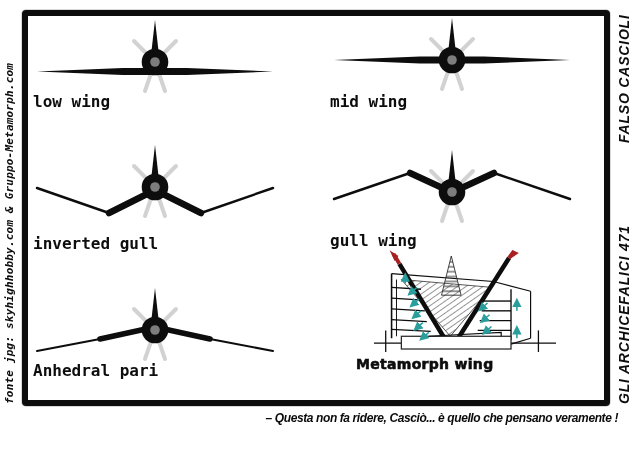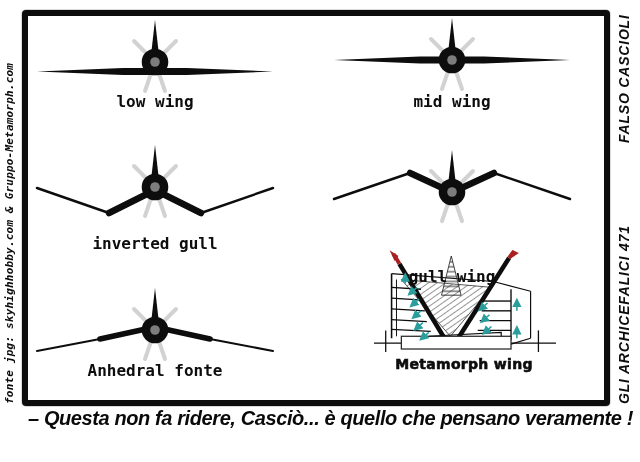--- a/index.html
+++ b/index.html
@@ -12,21 +12,21 @@
     background:var(--paper);
     font-family:"DejaVu Sans", sans-serif; color:var(--ink);
   }
   .frame{
     position:absolute; left:22px; top:10px; width:576px; height:384px;
     border:6px solid var(--ink); border-radius:4px; background:var(--paper);
     box-shadow:0 0 0 1px rgba(0,0,0,0.15);
   }
   .diagram-svg{position:absolute;}
   .wing-label{
-    position:absolute; text-align:center;
+    position:absolute; text-align:left;
     font-family:"DejaVu Sans Mono", monospace;
     font-weight:bold; font-size:16px; letter-spacing:0px;
     color:var(--ink); white-space:nowrap;
   }
   .wing-label.heavy{
     font-family:"DejaVu Sans", sans-serif; font-size:14px; letter-spacing:0.3px;
     -webkit-text-stroke:0.6px var(--ink);
   }
   .v-caption{
     position:absolute; transform-origin:0 0; transform:rotate(-90deg);
@@ -36,21 +36,21 @@
     font-family:"DejaVu Sans Mono", monospace; font-style:italic; font-weight:bold;
     font-size:11px; letter-spacing:0.2px;
   }
   .v-caption.signature{
     font-family:"Liberation Sans", sans-serif; font-style:italic; font-weight:bold;
     font-size:14px; letter-spacing:0.8px;
   }
   .dialogue{
     position:absolute; left:28px; top:408px; width:590px;
     font-family:"Liberation Sans", sans-serif; font-weight:bold; font-style:italic;
-    font-size:20px; line-height:21px; letter-spacing:-0.4px; color:#0a0a0a;
+    font-size:12px; line-height:21px; letter-spacing:-0.4px; color:#0a0a0a;
     white-space:nowrap;
     text-align:right;
   }
   
   .s-ink{stroke:var(--ink);} .f-ink{fill:var(--ink);}
   .s-prop{stroke:var(--prop);} .f-hub{fill:var(--hub);}
   .s-red{stroke:var(--red);} .f-red{fill:var(--red);}
   .s-teal{stroke:var(--teal);} .f-teal{fill:var(--teal);}
   .thin{stroke-width:1.2; fill:none;}
 </style>
@@ -178,22 +178,22 @@
         <line x1="34" y1="34" x2="34" y2="25" marker-end="url(#th)"></line>
         <line x1="148" y1="62" x2="148" y2="51" marker-end="url(#th)"></line>
         <line x1="148" y1="90" x2="148" y2="79" marker-end="url(#th)"></line>
       </g>
     </svg>
   </div>
 
   <div class="wing-label" style="left:33px; top:92px; width:244px;">low wing</div>
   <div class="wing-label" style="left:33px; top:234px; width:244px;">inverted gull</div>
   <div class="wing-label" style="left:330px; top:92px; width:244px;">mid wing</div>
-  <div class="wing-label" style="left:330px; top:231px; width:244px;margin-top:36px;">gull wing</div>
-  <div class="wing-label" style="left:33px; top:361px; width:244px;">Anhedral fonte</div>
+  <div class="wing-label" style="left:330px; top:231px; width:244px;">gull wing</div>
+  <div class="wing-label" style="left:33px; top:361px; width:244px;">Anhedral pari</div>
   <div class="wing-label heavy" style="left:356px; top:356px; width:216px;">Metamorph wing</div>
 
   <div class="v-caption credit" style="left:3px; top:404px;">fonte jpg: skyhighhobby.com &amp; Gruppo-Metamorph.com</div>
   <div class="v-caption signature" style="left:616px; top:143px;">FALSO CASCIOLI</div>
   <div class="v-caption signature" style="left:616px; top:404px;">GLI ARCHICEFALICI 471</div>
 
   <div class="dialogue">
     <div>– Questa non fa ridere, Casciò... è quello che pensano veramente !</div>
   </div>
 

